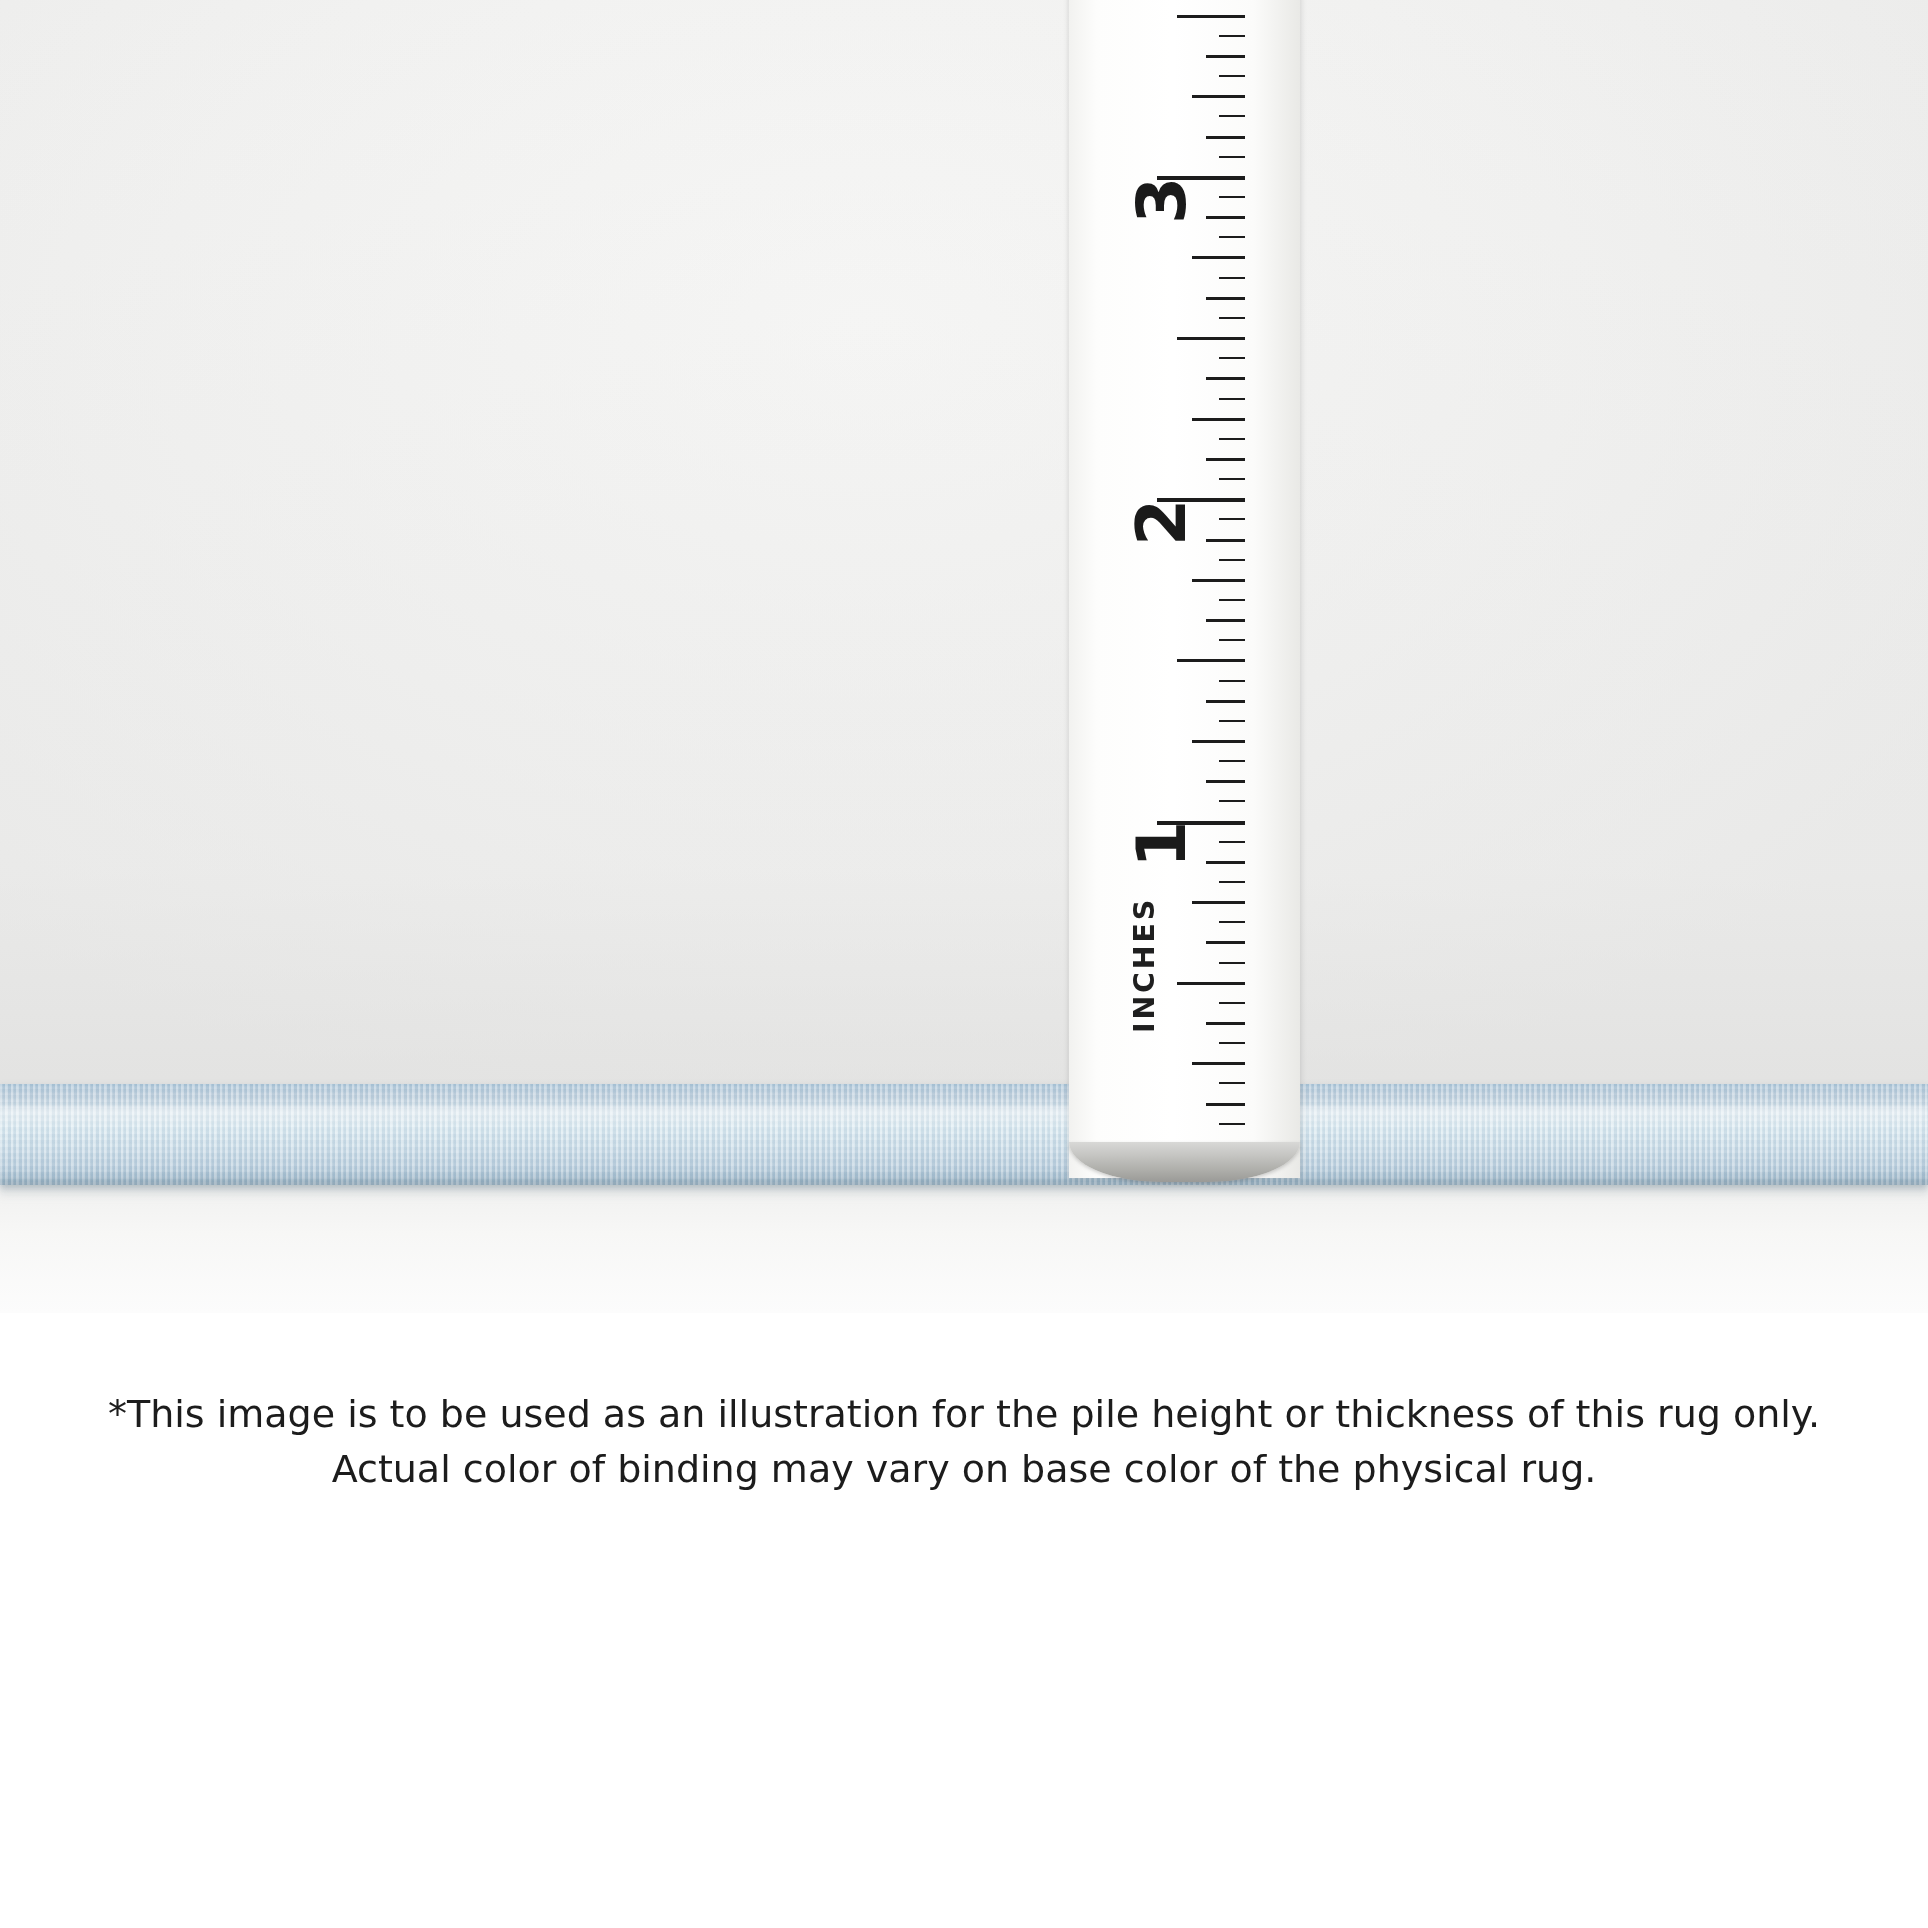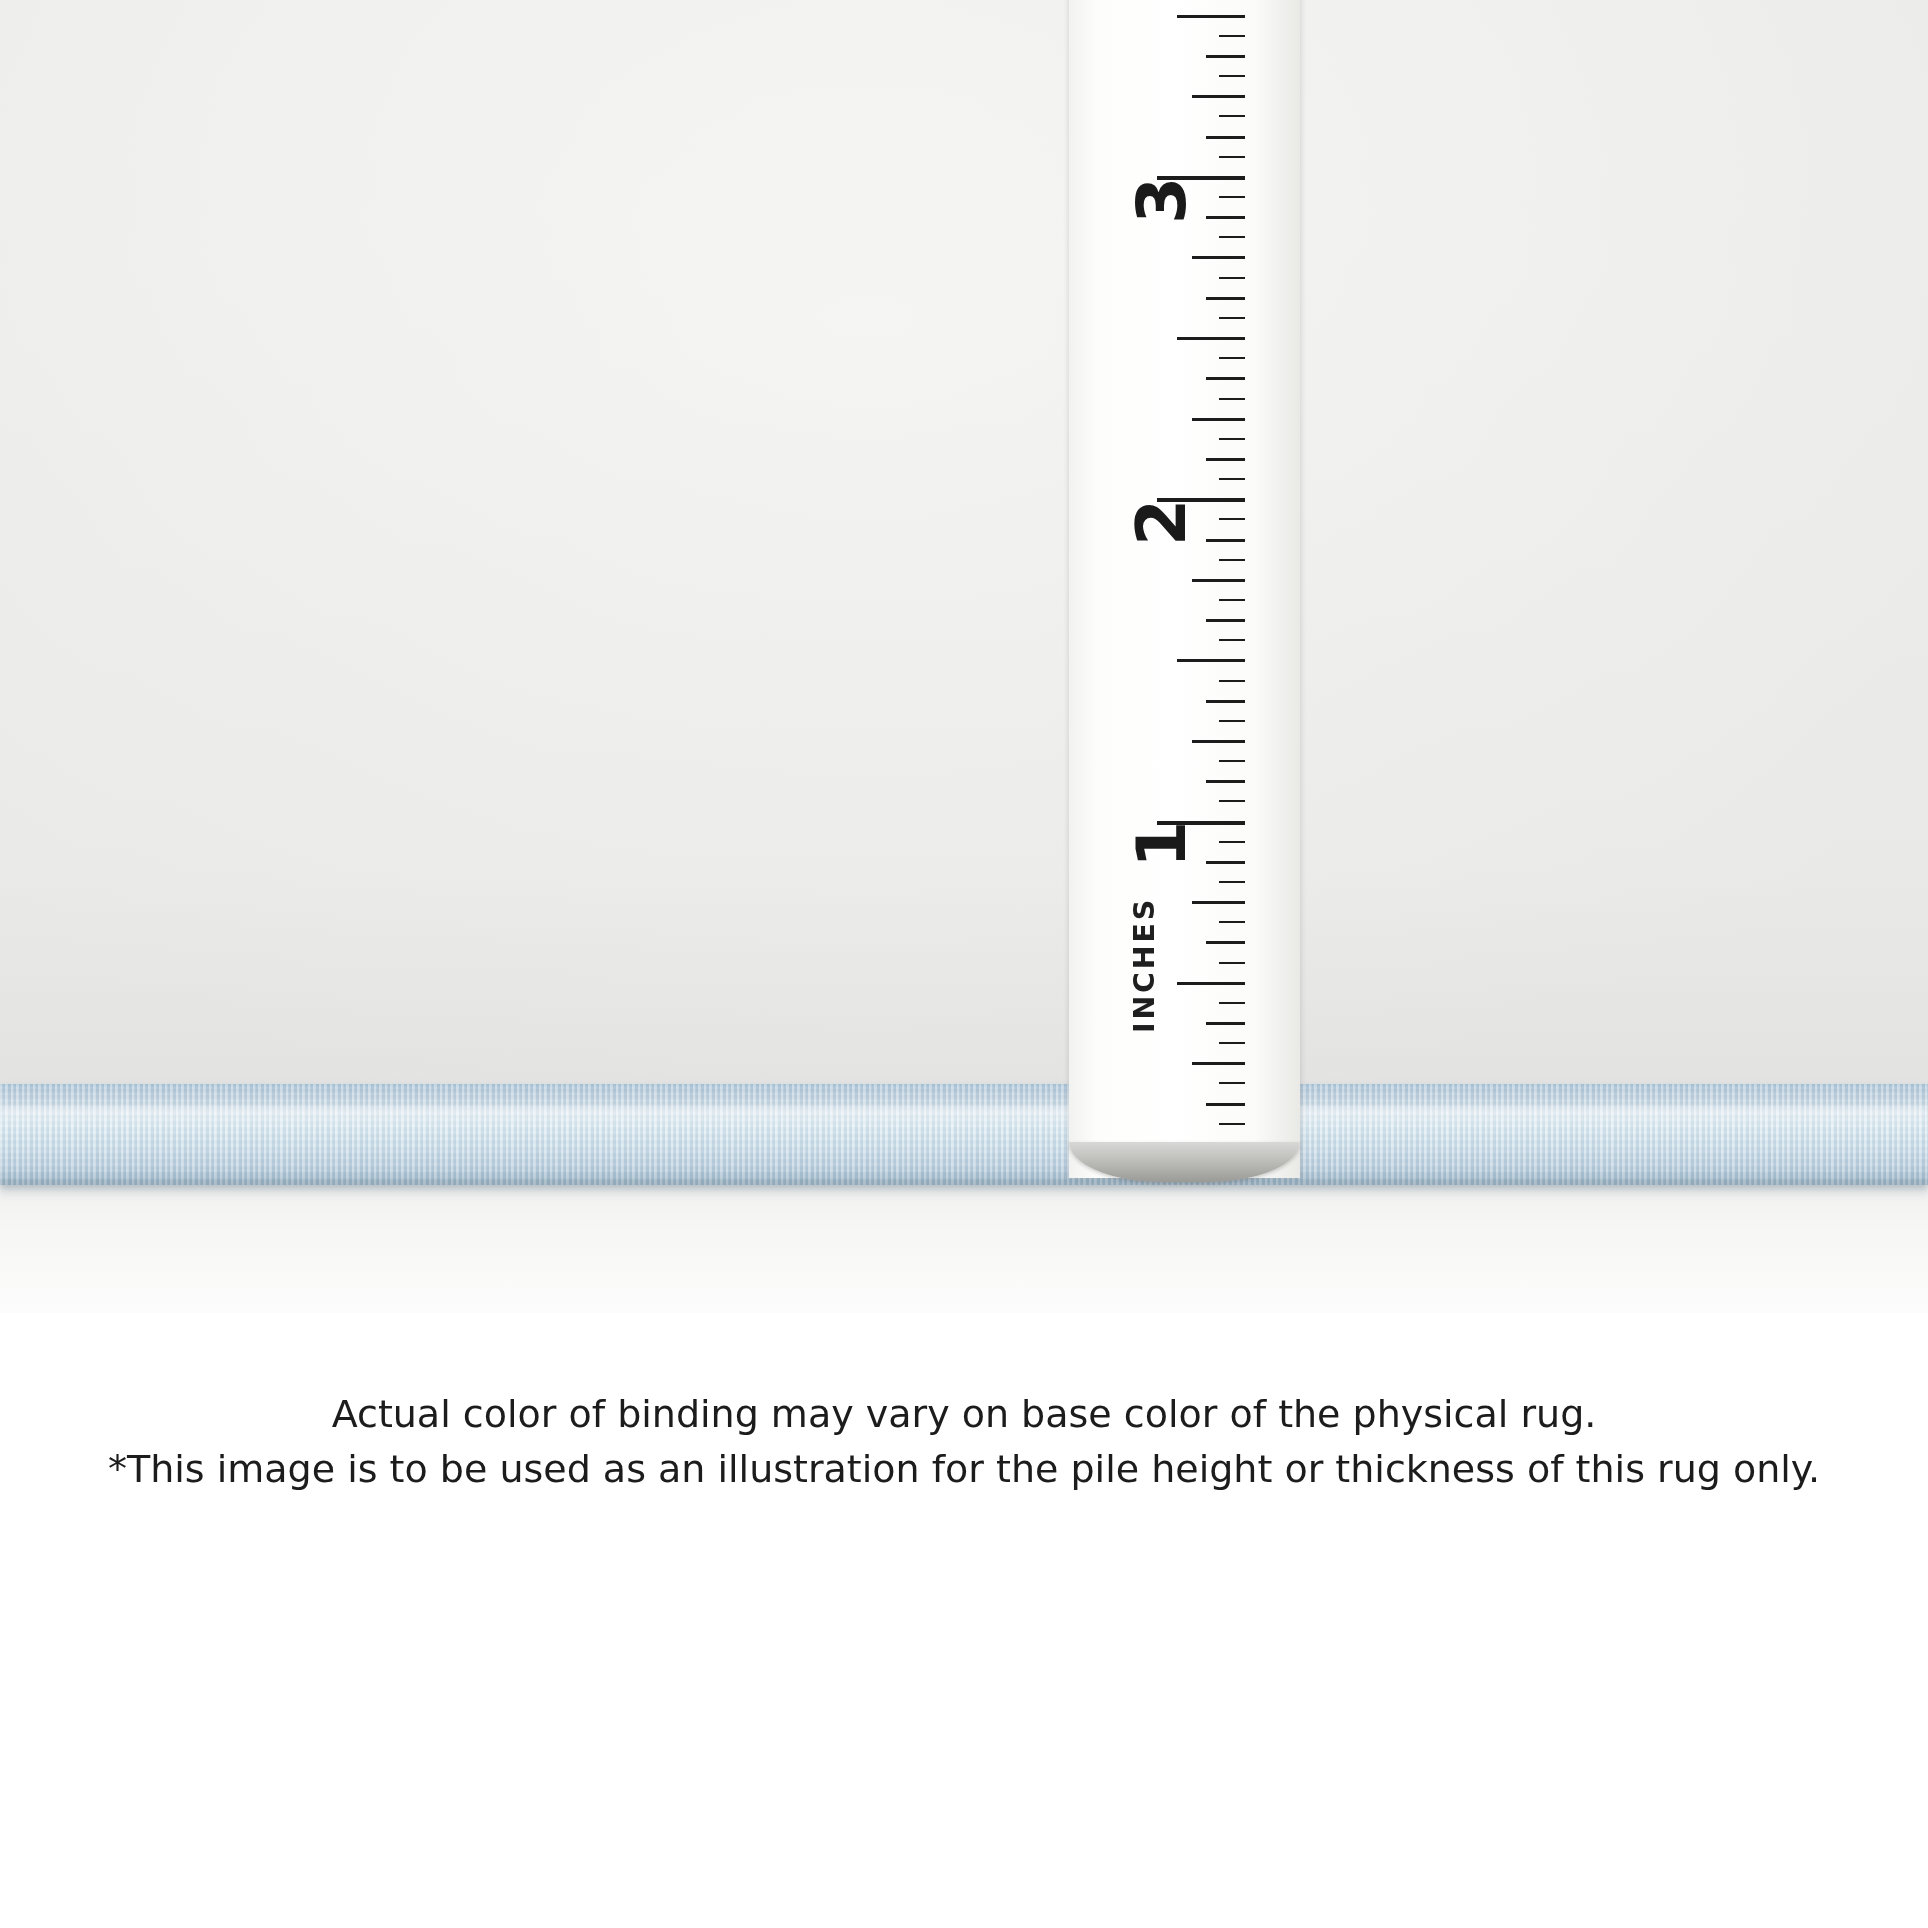--- a/index.html
+++ b/index.html
@@ -266,16 +266,16 @@
         <div class="ruler-num" style="top: 551px;">2</div>
         <div class="ruler-num" style="top: 229px;">3</div>
         <div class="ruler-inches-label" style="top: 1038px;">INCHES</div>
       </div>
   </div>
   <div class="ruler-tip"></div>
 
 </div>
 
 <div class="caption">
+  <span class="line">*This image is to be used as an illustration for the pile height or thickness of this rug only.</span>
   <span class="line">Actual color of binding may vary on base color of the physical rug.</span>
-  <span class="line">*This image is to be used as an illustration for the pile height or thickness of this rug only.</span>
 </div>
 
 
 </body></html>

